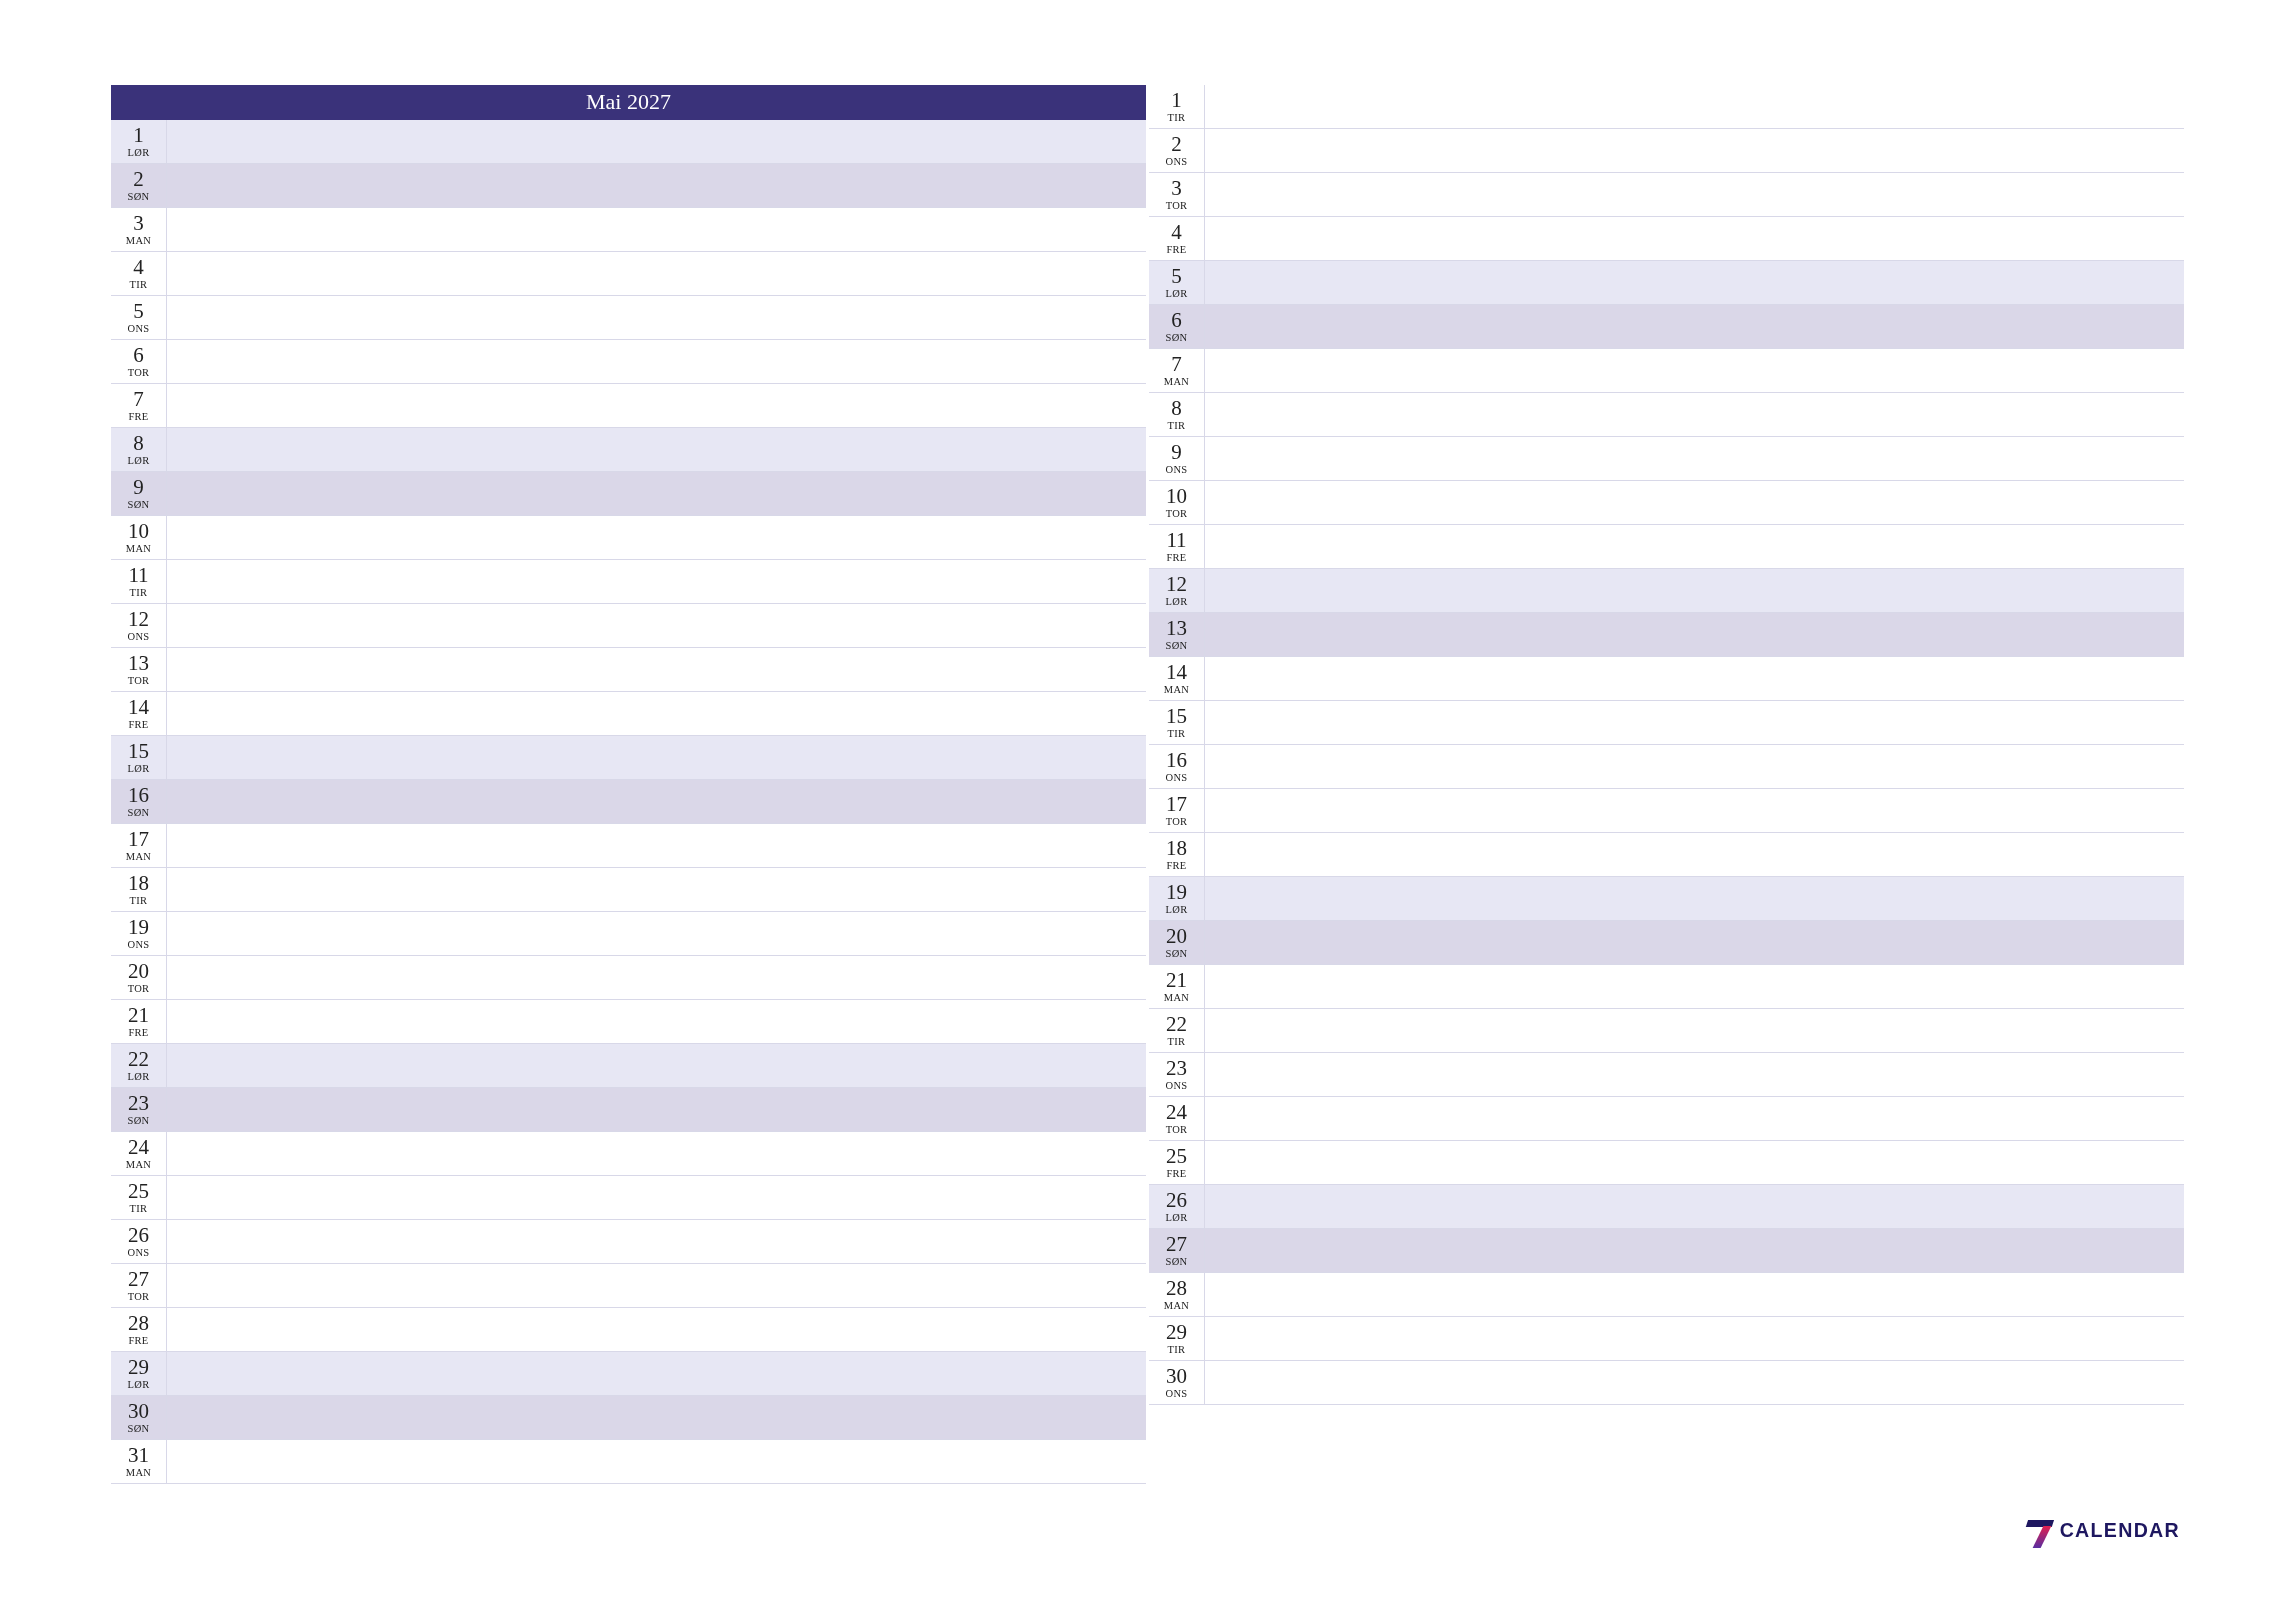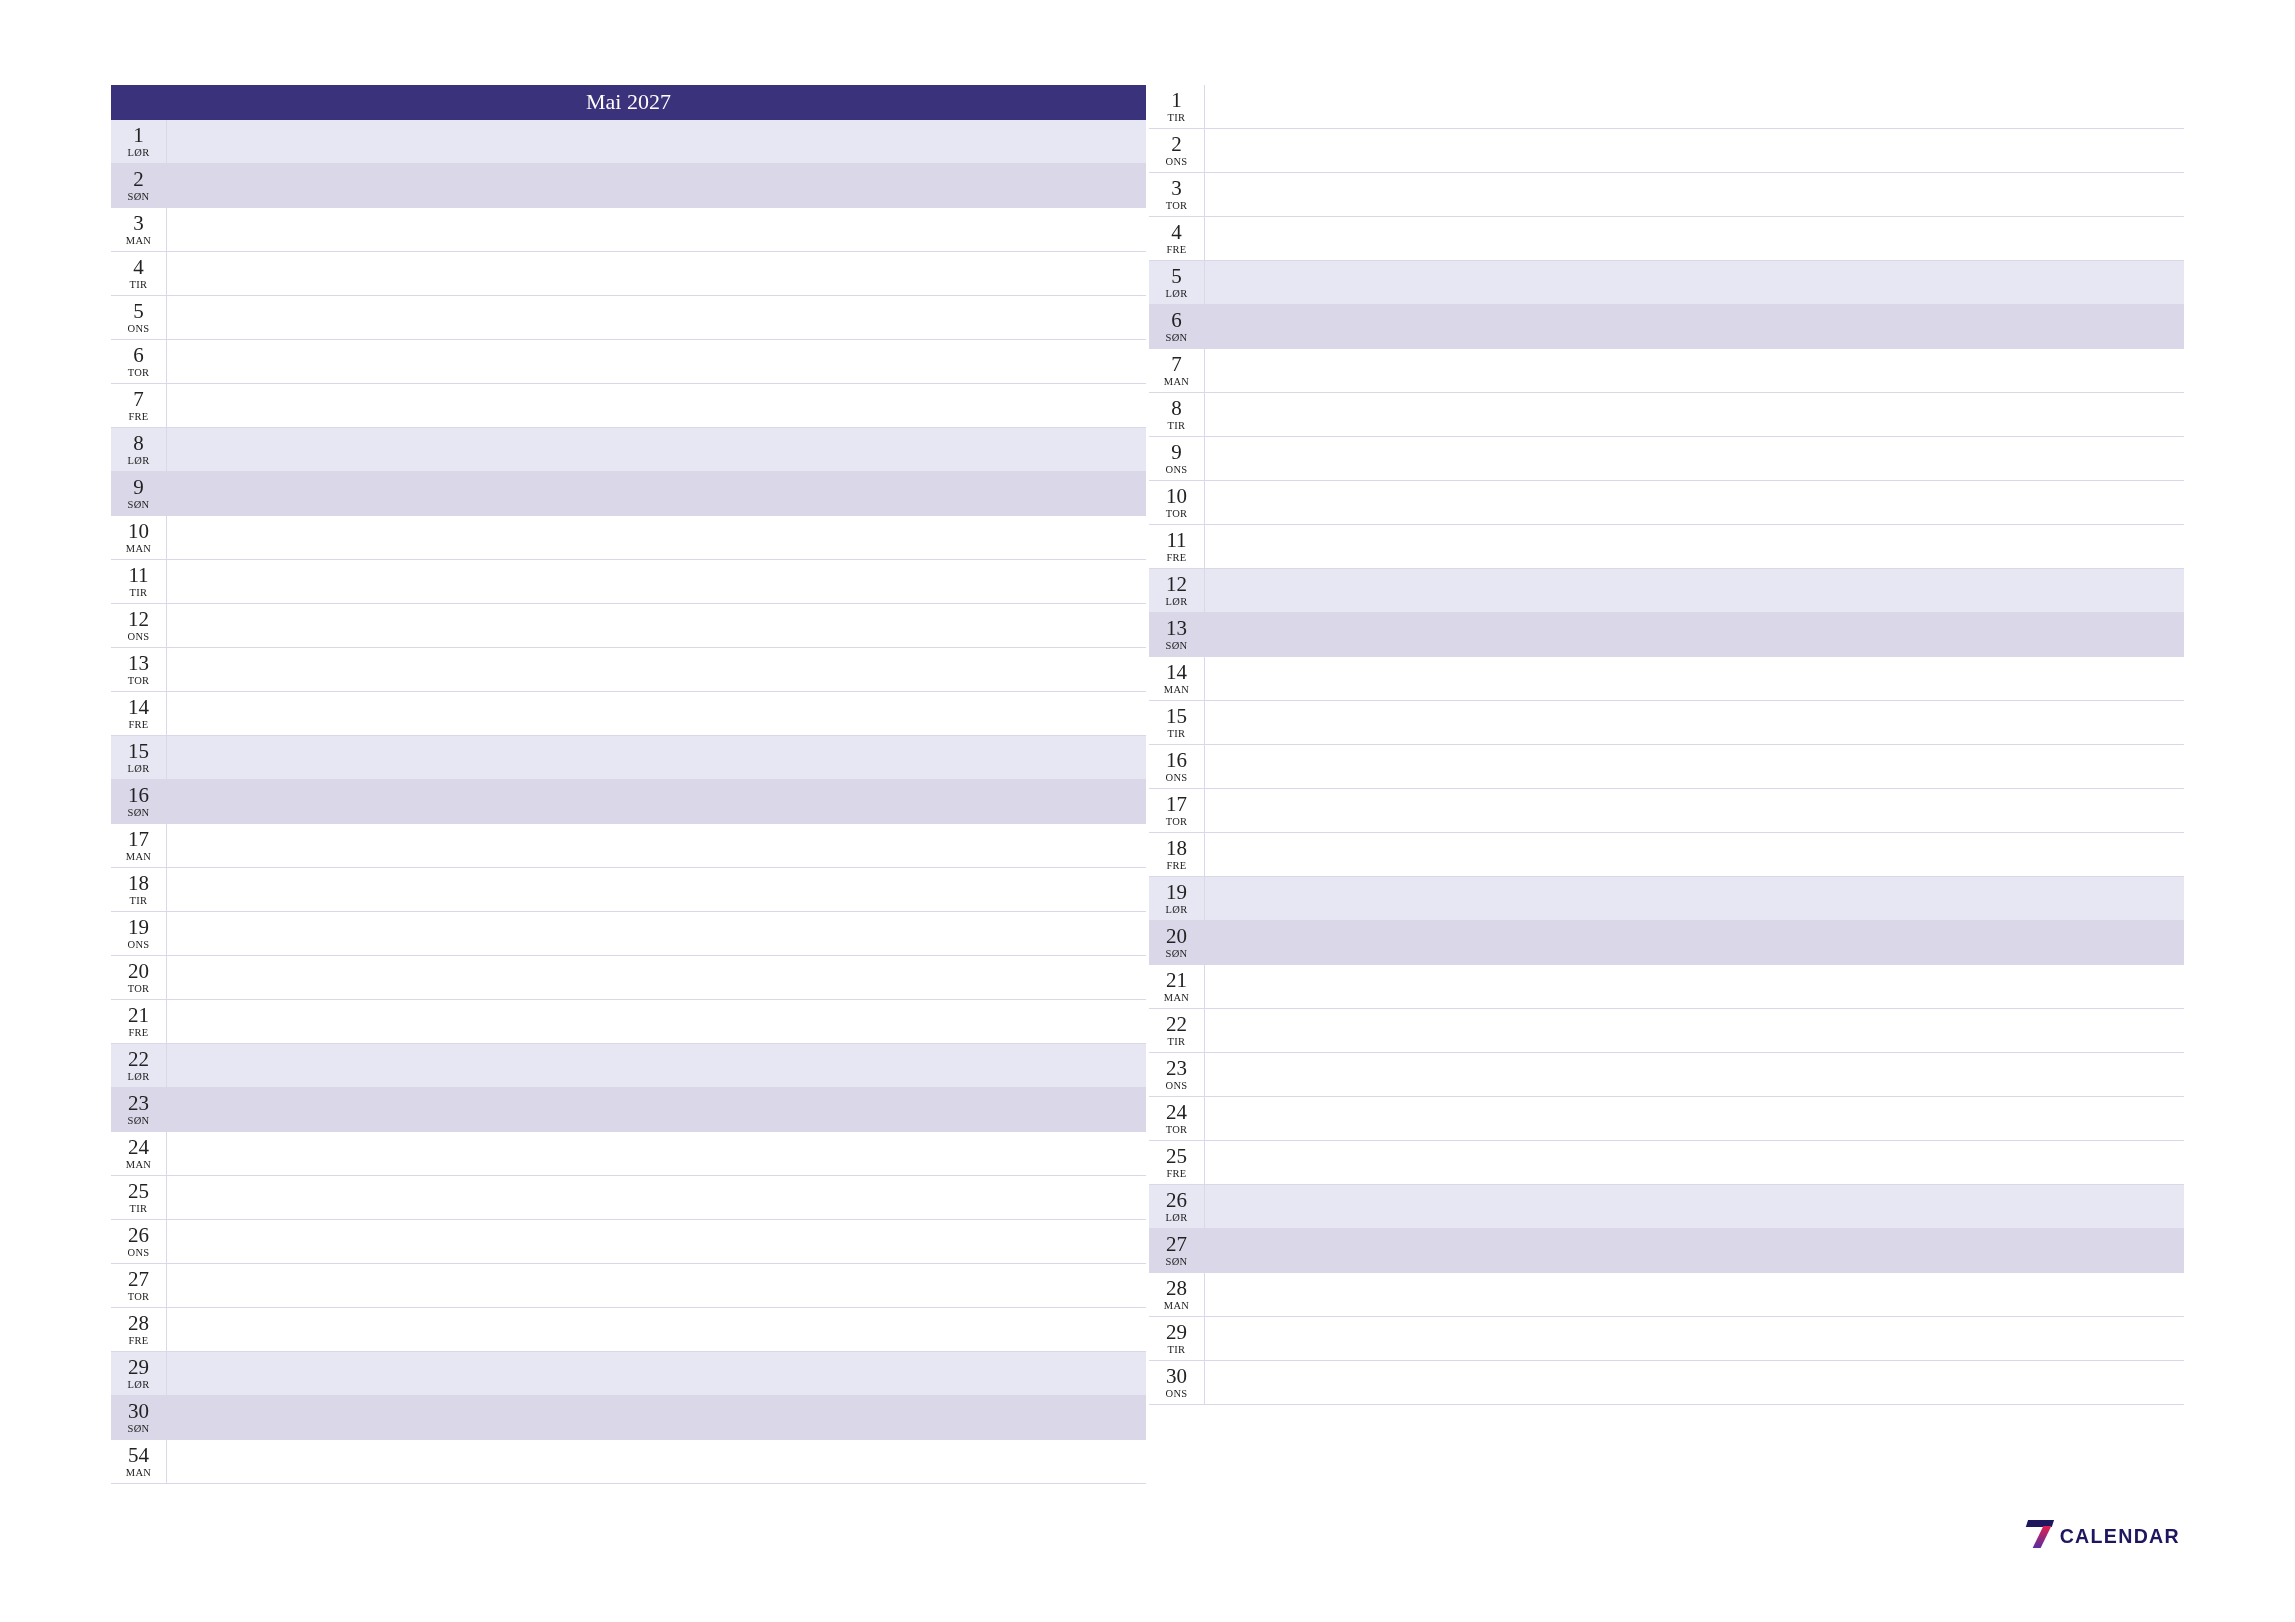--- a/index.html
+++ b/index.html
@@ -61,21 +61,21 @@
   .day-row.sat .day-label,
   .day-row.sat .day-space { background: #e7e7f4; }
   .day-row.sun .day-label,
   .day-row.sun .day-space { background: #dad7e8; }
 
   .footer-logo {
     position: absolute;
     right: 115px;
     bottom: 75px;
     display: flex;
-    align-items: flex-end;
+    align-items: flex-start;
     gap: 6.5px;
   }
   .logo-seven {
     width: 26px;
     height: 29px;
     position: relative;
   }
   .logo-seven .bar-top {
     position: absolute;
     top: 1.3px; left: 0;
@@ -311,21 +311,21 @@
         </div>
         <div class="day-row sun">
           <div class="day-label">
             <div class="day-num">30</div>
             <div class="day-dow">SØN</div>
           </div>
           <div class="day-space"></div>
         </div>
         <div class="day-row weekday">
           <div class="day-label">
-            <div class="day-num">54</div>
+            <div class="day-num">31</div>
             <div class="day-dow">MAN</div>
           </div>
           <div class="day-space"></div>
         </div>
       </div>
   </div>
 
   <div class="month-col">
     <div>
         <div class="day-row weekday">

